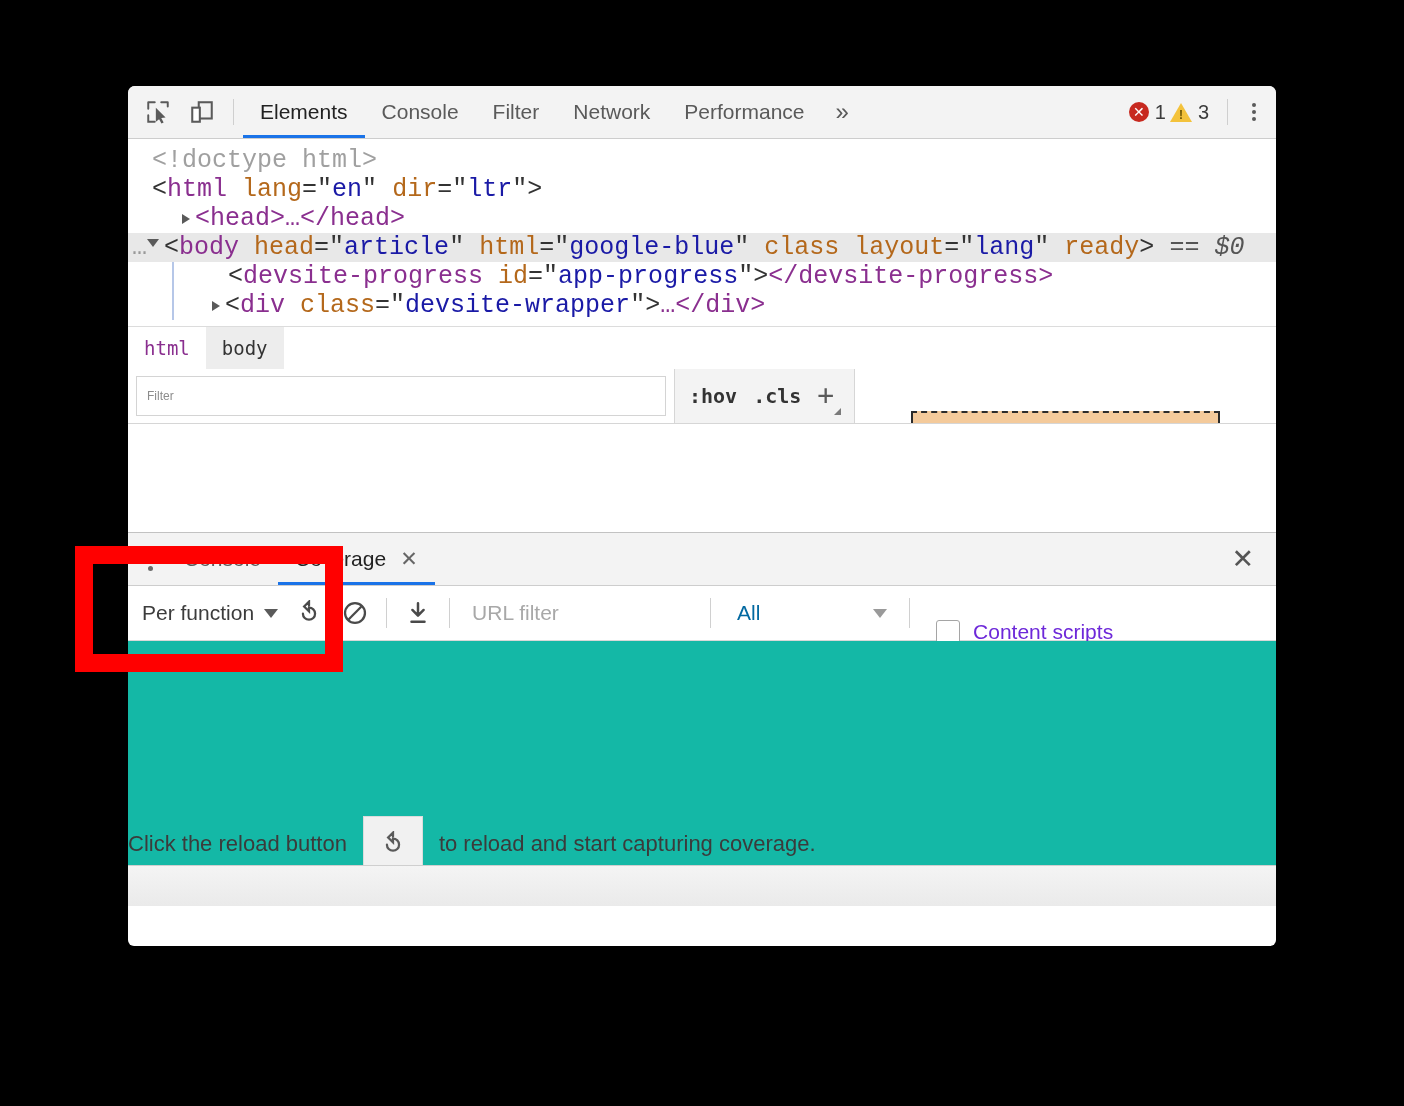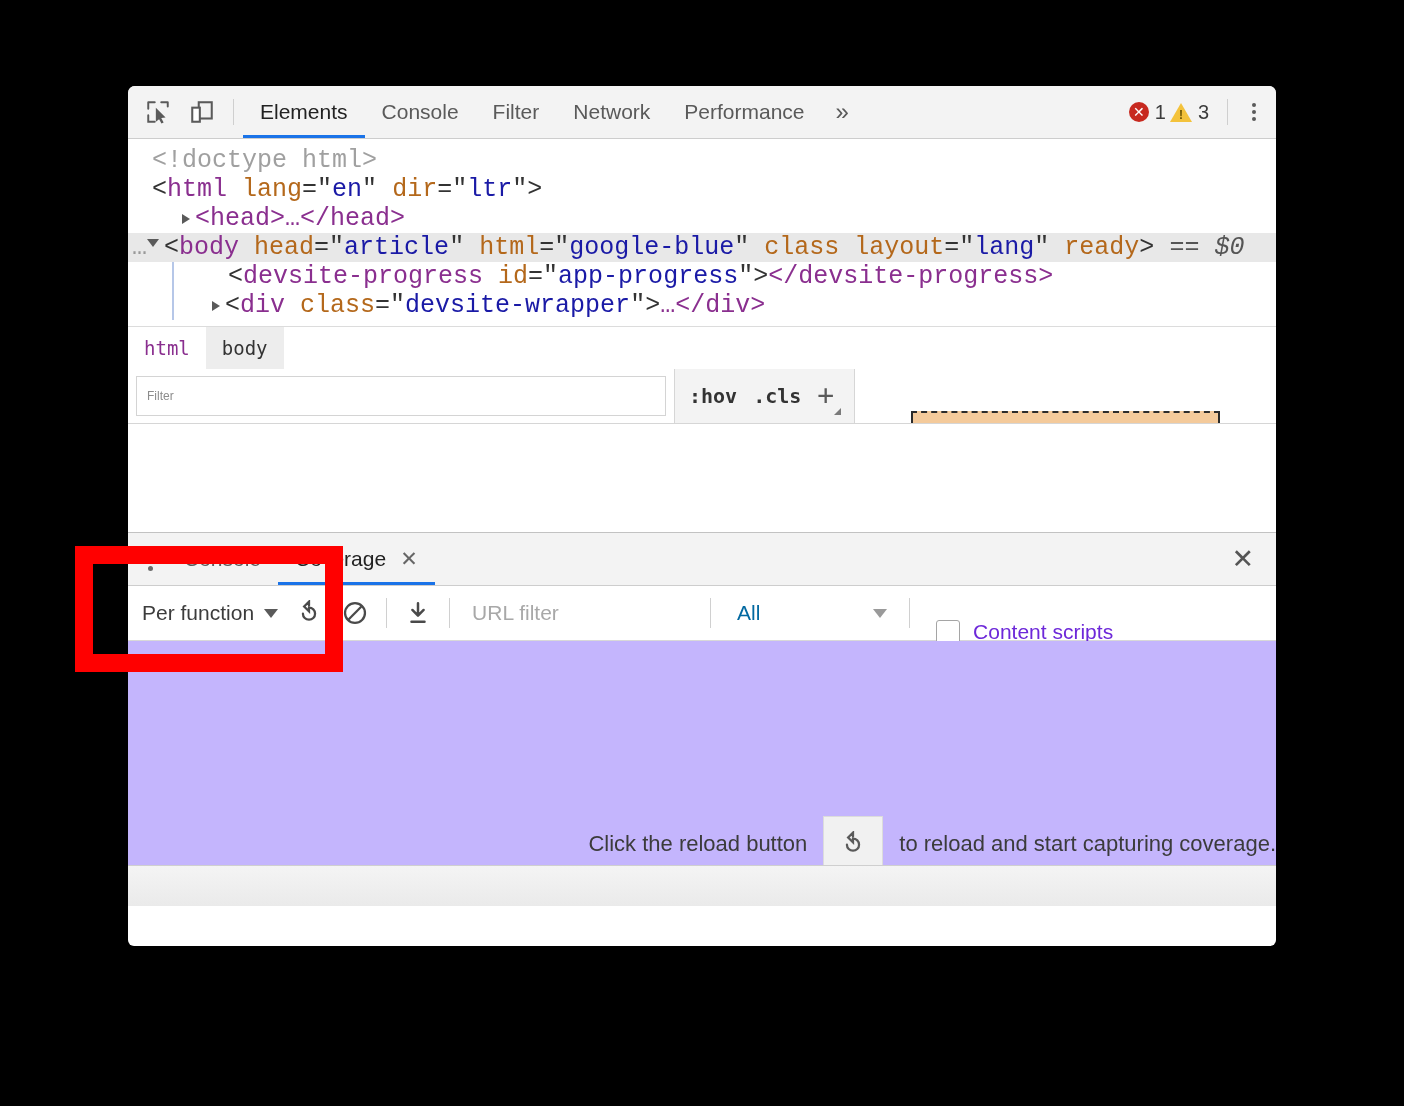--- a/index.html
+++ b/index.html
@@ -455,24 +455,24 @@
   }
   .checkbox {
     width: 22px; height: 22px;
     border: 1px solid #a5a5a5;
     border-radius: 3px;
     background: #fff;
   }
 
   .cov-body {
     flex: 1;
-    background: #c4b5fd;
+    background: #14b8a6;
     display: flex;
     align-items: flex-start;
-    justify-content: flex-end;
+    justify-content: flex-start;
     padding-top: 175px;
   }
   .cov-msg {
     display: flex;
     align-items: center;
     gap: 16px;
     font-size: 22px;
     color: #3b3b3b;
   }
   .reload-btn {

